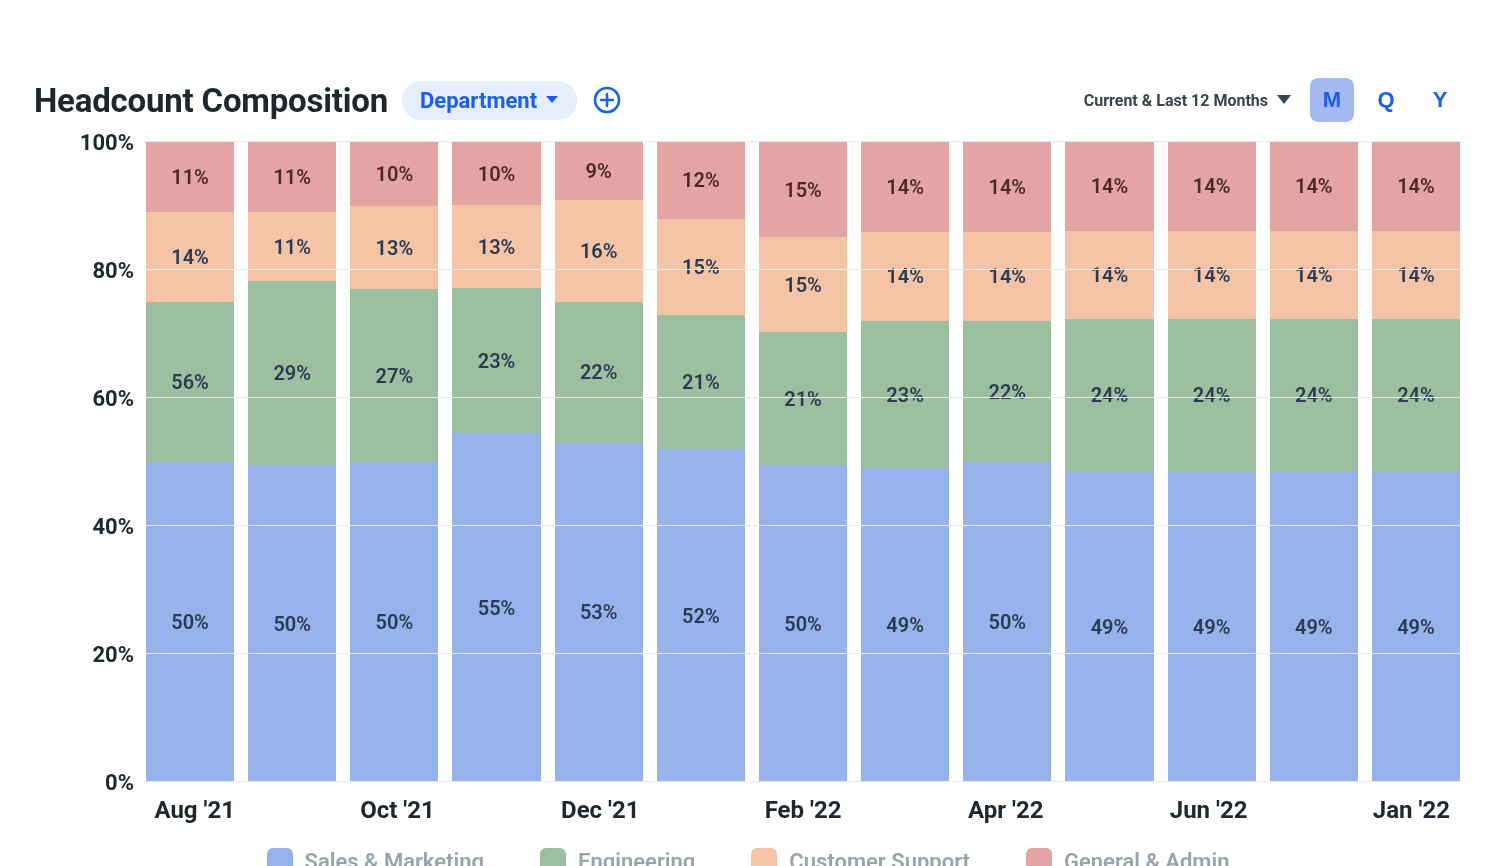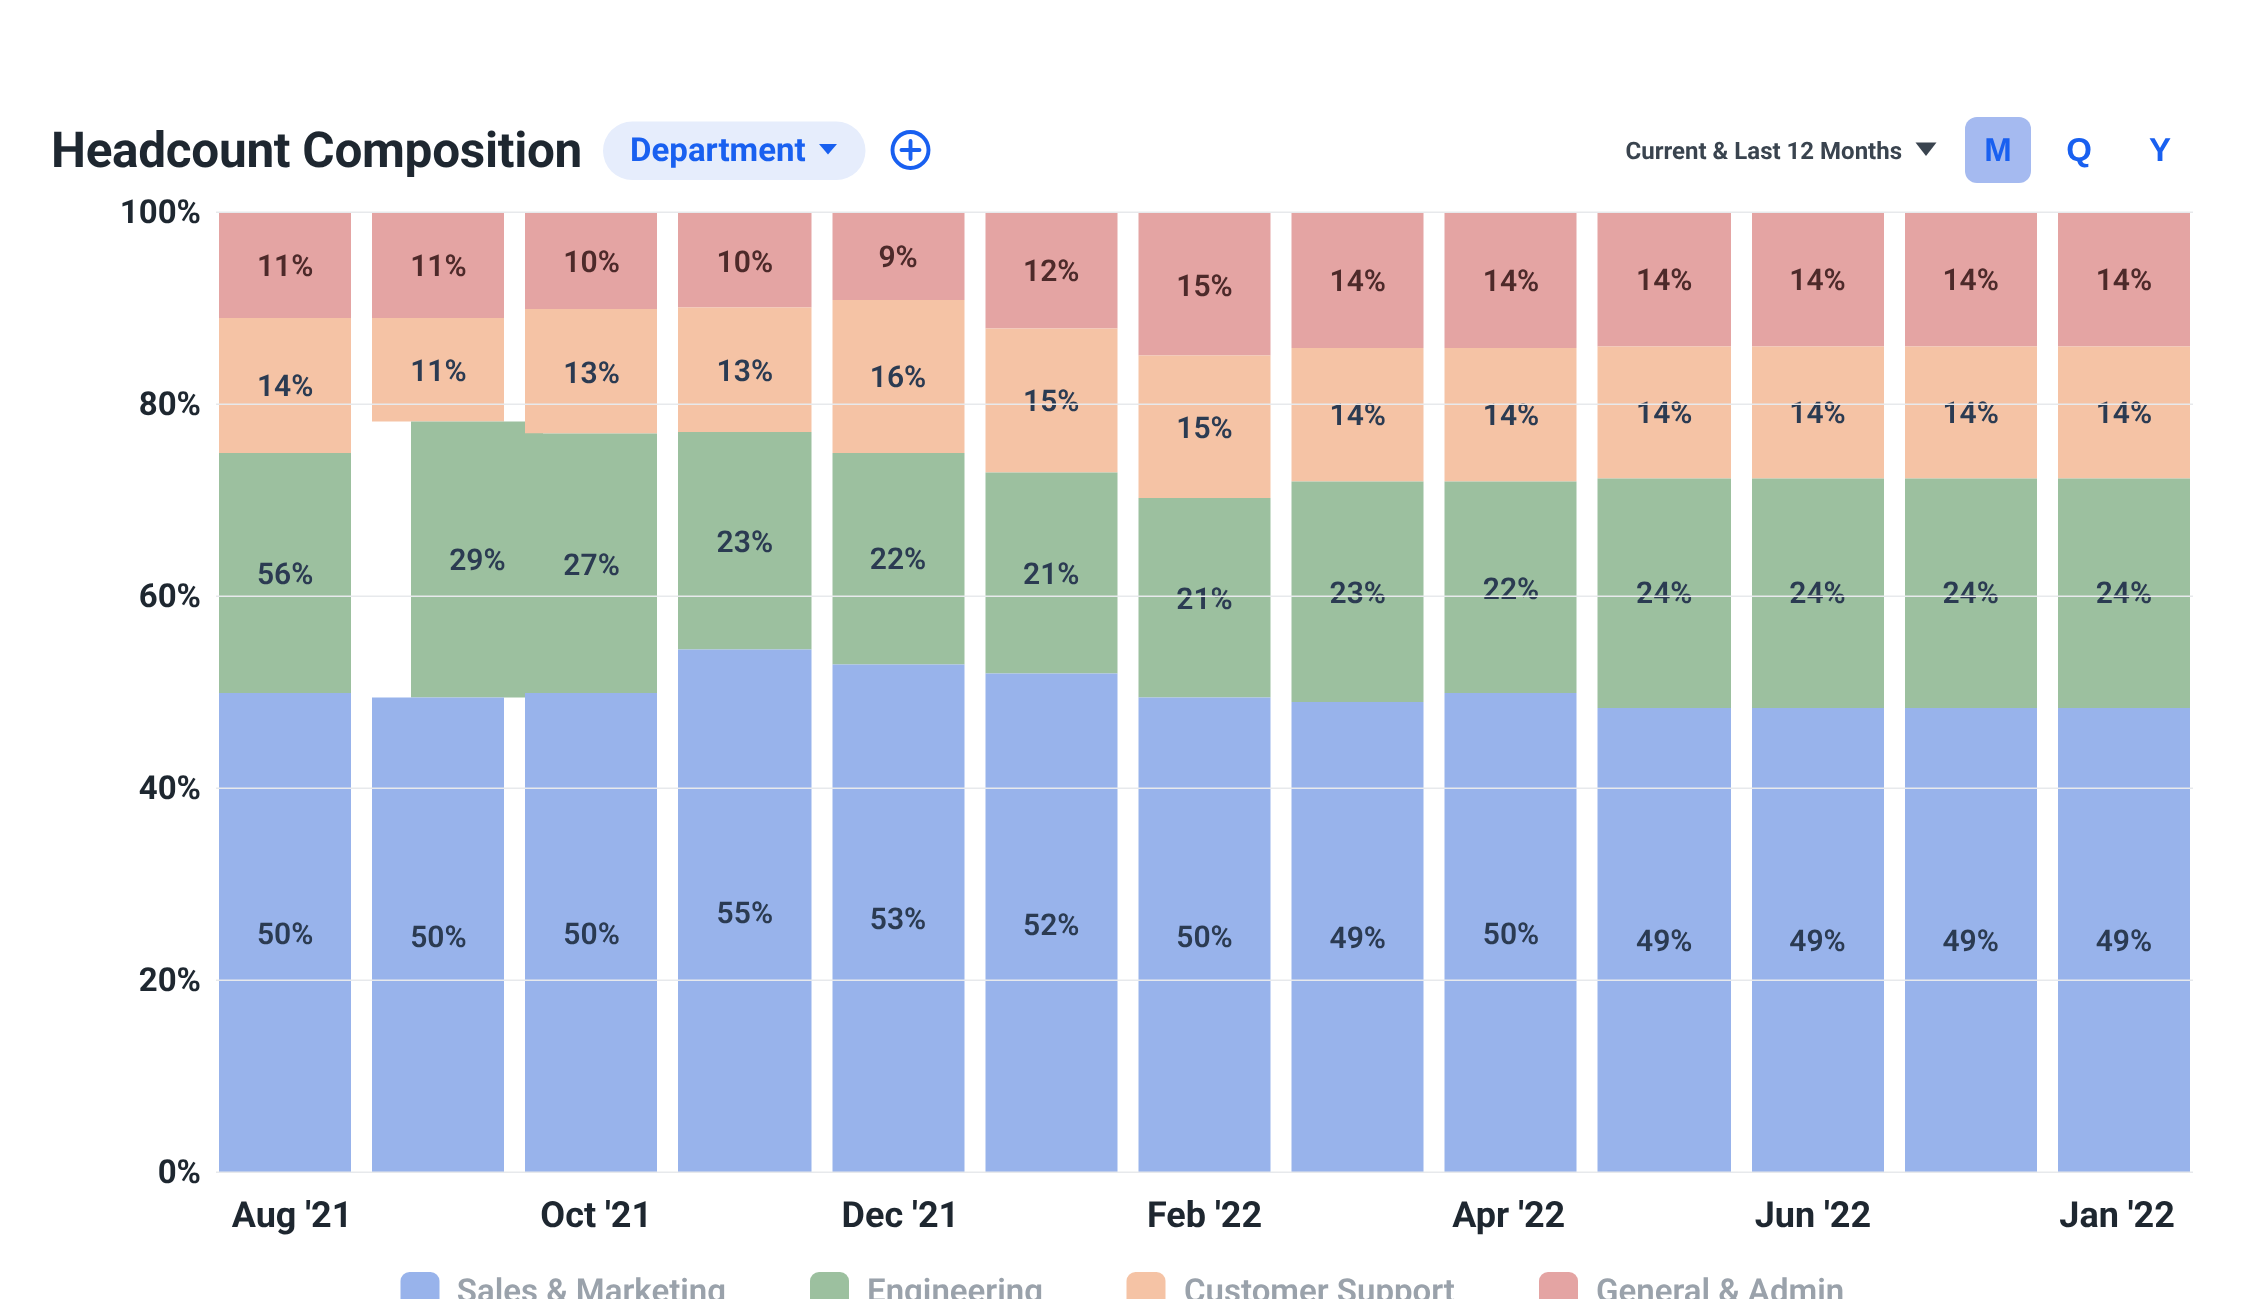--- a/index.html
+++ b/index.html
@@ -211,21 +211,21 @@
     <div class="bars" id="bars">
         <div class="bar">
           <div class="seg-cell gac" style="height: 11%;">11%</div>
           <div class="seg-cell csc" style="height: 14%;">14%</div>
           <div class="seg-cell engc" style="height: 25%;">56%</div>
           <div class="seg-cell salesc" style="height: 50%;">50%</div>
         </div>
         <div class="bar">
           <div class="seg-cell gac" style="height: 11%;">11%</div>
           <div class="seg-cell csc" style="height: 11%;">11%</div>
-          <div class="seg-cell engc" style="height: 29%; margin-left: 26px;">29%</div>
+          <div class="seg-cell engc" style="height: 29%;">29%</div>
           <div class="seg-cell salesc" style="height: 50%;">50%</div>
         </div>
         <div class="bar">
           <div class="seg-cell gac" style="height: 10%;">10%</div>
           <div class="seg-cell csc" style="height: 13%;">13%</div>
           <div class="seg-cell engc" style="height: 27%;">27%</div>
           <div class="seg-cell salesc" style="height: 50%;">50%</div>
         </div>
         <div class="bar">
           <div class="seg-cell gac" style="height: 10%;">10%</div>

